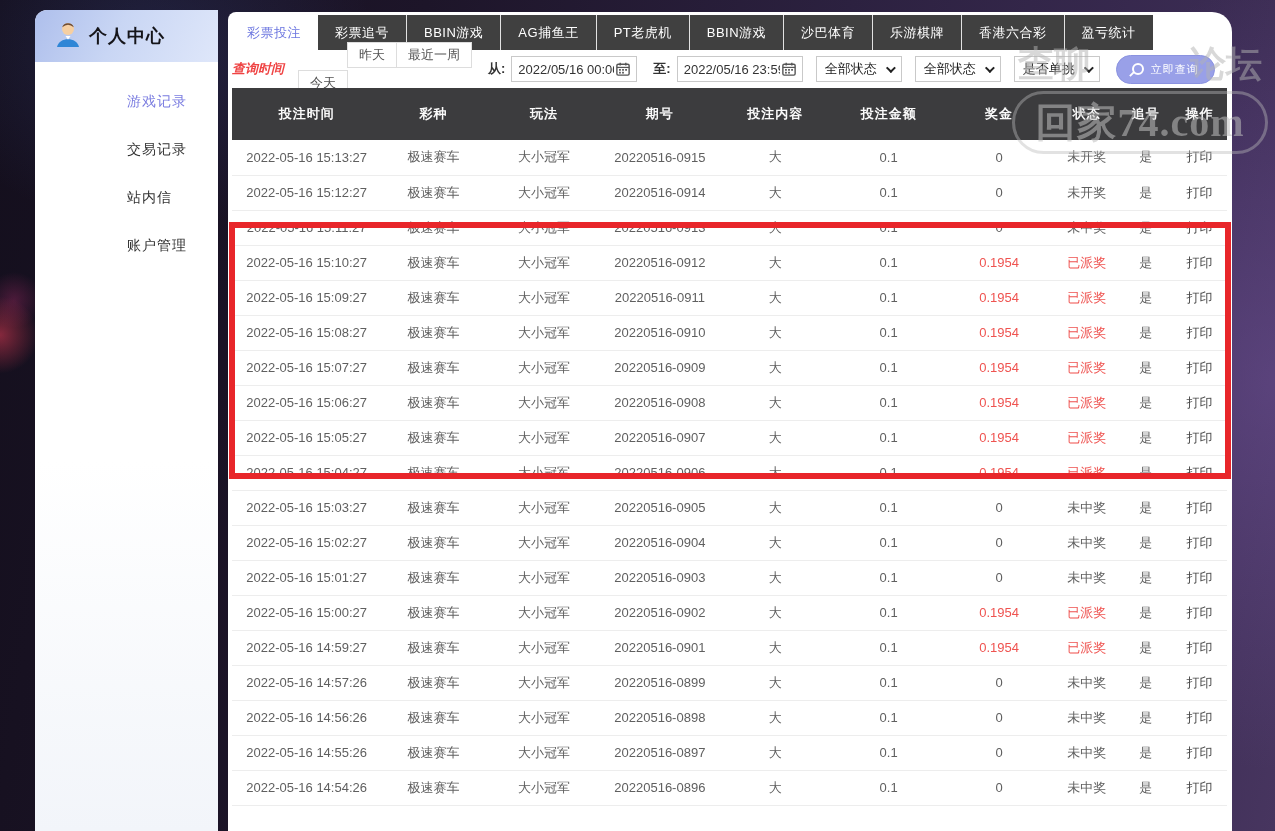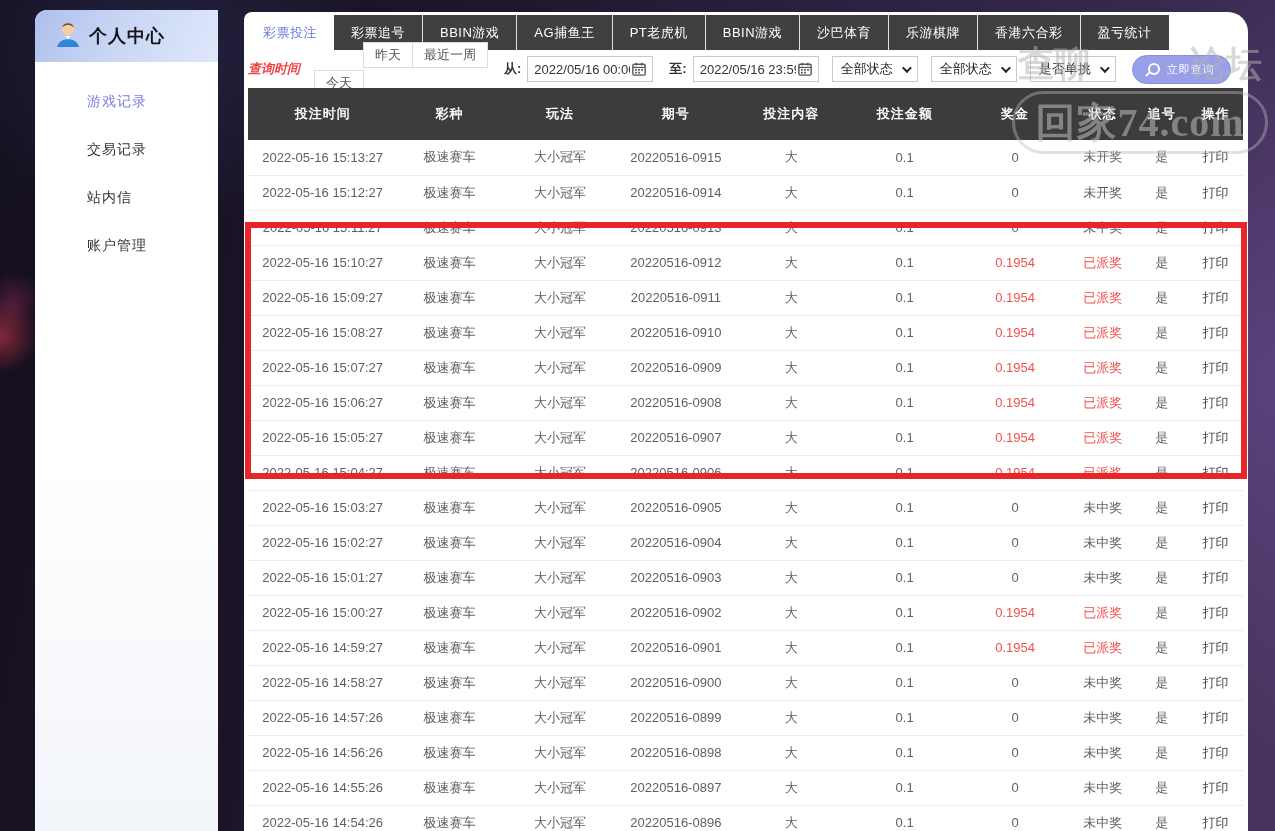--- a/index.html
+++ b/index.html
@@ -20,30 +20,30 @@
     position:absolute; left:35px; top:10px; width:183px; bottom:0;
     background:linear-gradient(#ffffff 55%, #f2f5fa 100%);
     border-radius:12px 0 0 0;
   }
   .sidebar-header{
     height:52px; border-radius:12px 0 0 0;
     background:linear-gradient(115deg,#aebfec 0%,#c9d6f4 45%,#dfe7fa 100%);
     display:flex; align-items:center; padding-left:18px; gap:6px;
   }
   .sidebar-header .title{ font-size:18px; font-weight:bold; color:#15151a; letter-spacing:1px;}
-  .sidebar-menu{ padding-top:16px; }
+  .sidebar-menu{ padding-top:16px;padding-left:40px; }
   .sidebar-item{
     height:48px; display:flex; align-items:center; padding-left:52px;
     font-size:14px; color:#333; cursor:pointer; letter-spacing:1px;
   }
   .sidebar-item.active{ color:#7a7ce0; }
 
   
   .panel{
-    position:absolute; left:244px; top:12px; width:1004px; height:819px;
+    position:absolute; left:228px; top:12px; width:1004px; height:819px;
     background:#fff; border-radius:8px 20px 0 0;
   }
 
   
   .tabs{ display:flex; padding:3px 0 0 2px; height:38px; }
   .tab{
     height:35px; padding:0 17px; display:flex; align-items:center; justify-content:center;
     background:#404040; color:#fff; font-size:13px; cursor:pointer;
     border-right:1px solid rgba(255,255,255,.85); letter-spacing:.5px;
   }
@@ -414,32 +414,20 @@
             <td>大小冠军</td>
             <td>20220516-0901</td>
             <td>大</td>
             <td>0.1</td>
             <td class="red">0.1954</td>
             <td class="red">已派奖</td>
             <td>是</td>
             <td class="op">打印</td>
           </tr>
           <tr>
-            <td>2022-05-16 14:58:27</td>
-            <td>极速赛车</td>
-            <td>大小冠军</td>
-            <td>20220516-0900</td>
-            <td>大</td>
-            <td>0.1</td>
-            <td>0</td>
-            <td>未中奖</td>
-            <td>是</td>
-            <td class="op">打印</td>
-          </tr>
-          <tr>
             <td>2022-05-16 14:57:26</td>
             <td>极速赛车</td>
             <td>大小冠军</td>
             <td>20220516-0899</td>
             <td>大</td>
             <td>0.1</td>
             <td>0</td>
             <td>未中奖</td>
             <td>是</td>
             <td class="op">打印</td>

